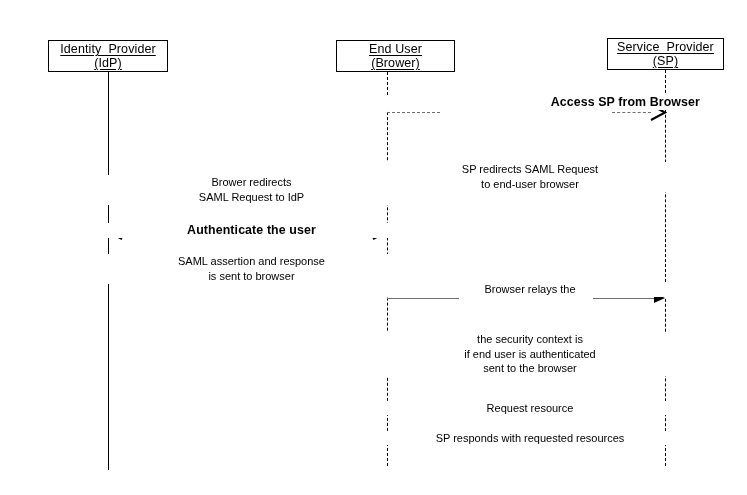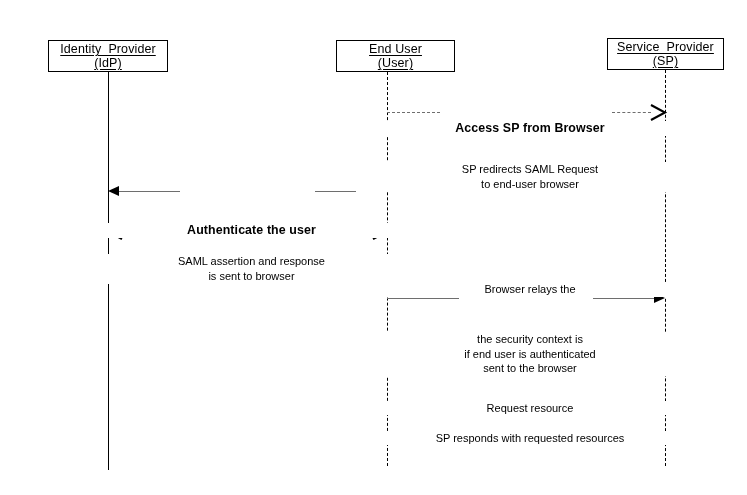--- a/index.html
+++ b/index.html
@@ -86,47 +86,48 @@
 <div id="diagram">
     <div class="lifeline solid" style="left: 108px; top: 72px; height: 398px;"></div>
     <div class="lifeline dashed" style="left: 387px; top: 72px; height: 394px;"></div>
     <div class="lifeline dashed" style="left: 665px; top: 70px; height: 396px;"></div>
     <div class="actor-box" style="left: 48px; top: 40px; width: 120px; height: 32px;">
       <div class="actor-line1">Identity_Provider</div>
       <div class="actor-line2">(IdP)</div>
     </div>
     <div class="actor-box" style="left: 336px; top: 40px; width: 119px; height: 32px;">
       <div class="actor-line1">End User</div>
-      <div class="actor-line2">(User)</div>
+      <div class="actor-line2">(Brower)</div>
     </div>
     <div class="actor-box" style="left: 607px; top: 38px; width: 117px; height: 32px;">
       <div class="actor-line1">Service_Provider</div>
       <div class="actor-line2">(SP)</div>
     </div>
     <div class="msg" style="left: 0px; top: 112px; width: 747px; height: 0px;">
       <div class="seg dashed" style="left: 387px; width: 52.9px;"></div>
       <div class="seg dashed" style="left: 612.1px; width: 38.9px;"></div>
       <div class="ohead" style="height: 15px; top: -7.5px; left: 651px;">
         <svg width="14" height="15">
           <path d="M0,0 L14,7.5 L0,15" fill="none" stroke="#000000" stroke-width="2.1"></path>
         </svg>
       </div>
     </div>
-    <div class="caption bold" style="left: 356px; width: 340px; top: 121px;"><div style="line-height: 15px;">Access SP from Browser</div></div>
+    <div class="caption bold" style="left: 356px; width: 340px; top: 95px; text-align: right;"><div style="line-height: 15px;">Access SP from Browser</div></div>
     <div class="msg" style="left: 0px; top: 178px; width: 747px; height: 0px;">
       <div class="seg solid" style="left: 398px; width: 41.875px;"></div>
       <div class="seg solid" style="left: 612.125px; width: 52.875px;"></div>
       <div class="head left" style="left: 387px;"></div>
     </div>
     <div class="caption" style="left: 356px; width: 340px; top: 162.1px;"><div style="line-height: 14.9px;">SP redirects SAML Request</div><div style="line-height: 14.9px;">to end-user browser</div></div>
     <div class="msg" style="left: 0px; top: 191px; width: 747px; height: 0px;">
       <div class="seg solid" style="left: 119px; width: 61.125px;"></div>
       <div class="seg solid" style="left: 314.875px; width: 72.125px;"></div>
       <div class="head left" style="left: 108px;"></div>
     </div>
+    <div class="caption" style="left: 77.5px; width: 340px; top: 175.1px;"><div style="line-height: 14.9px;">Brower redirects</div><div style="line-height: 14.9px;">SAML Request to IdP</div></div>
     <div class="msg" style="left: 0px; top: 231px; width: 747px; height: 0px;">
       <div class="seg dashed" style="left: 122px; width: 42.95px;"></div>
       <div class="seg dashed" style="left: 330.05px; width: 42.95px;"></div>
       <div class="ohead" style="height: 15px; top: -7.5px; left: 373px;">
         <svg width="14" height="15">
           <path d="M0,0 L14,7.5 L0,15" fill="none" stroke="#000000" stroke-width="2.1"></path>
         </svg>
       </div>
       <div class="ohead" style="height: 15px; top: -7.5px; left: 108px;">
         <svg width="14" height="15">

